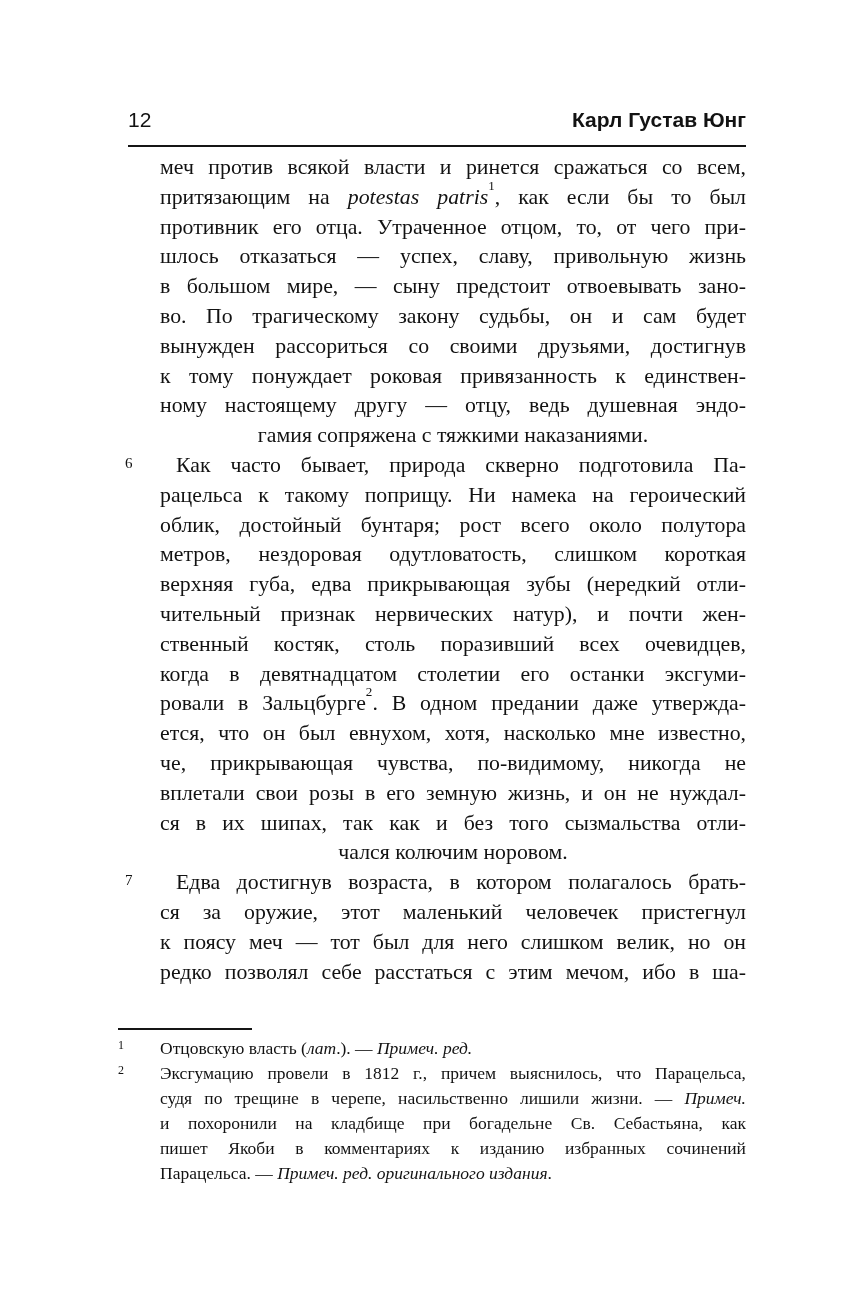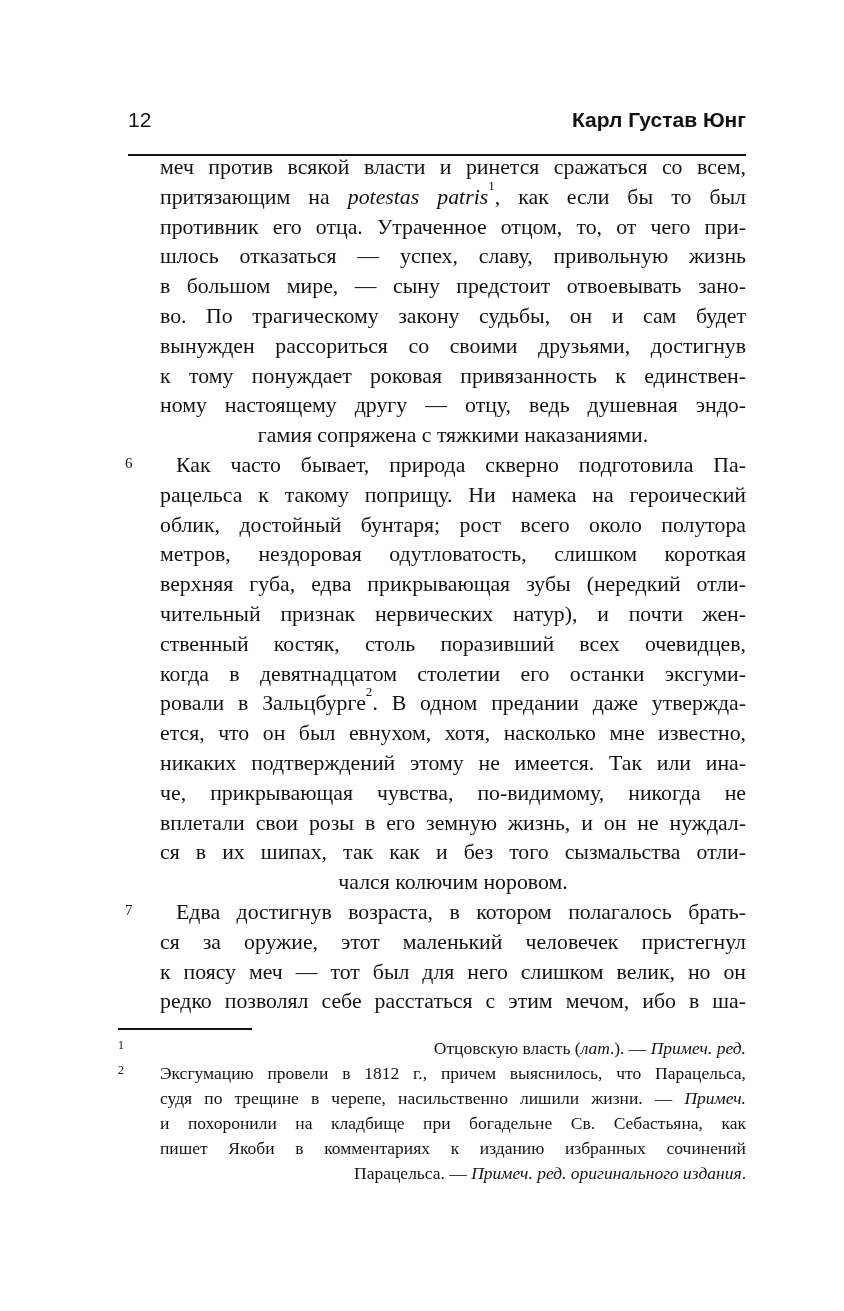--- a/index.html
+++ b/index.html
@@ -14,21 +14,21 @@
   }
   .header {
     position: absolute;
     left: 128px;
     top: 109px;
     width: 618px;
     display: flex;
     justify-content: space-between;
     align-items: baseline;
     border-bottom: 2px solid #151515;
-    padding-bottom: 23px;
+    padding-bottom: 14px;
     font-family: "Liberation Sans", "DejaVu Sans", sans-serif;
     font-size: 21px;
     line-height: 22px;
   }
   .header .page-num { font-weight: normal; }
   .header .title { font-weight: bold; margin-left: 29px; }
   .body-text {
     position: absolute;
     left: 160px;
     top: 153px;
@@ -72,21 +72,21 @@
     line-height: 25px;
   }
   .fn-item { position: relative; }
   .fn-marker {
     position: absolute;
     left: -42px;
     top: 3px;
     font-size: 12px;
     line-height: 1;
   }
-  .fn-line { text-align: right; }
+  .fn-line { text-align: left; }
   .fn-line.just { text-align: justify; text-align-last: justify; }
 </style>
 </head>
 <body>
 
 <div class="page">
 
   <div class="header">
     <span class="page-num">12</span>
     <span class="title">Карл Густав Юнг</span>
@@ -110,21 +110,20 @@
         <div class="line just indent"><span>Как часто бывает, природа скверно подготовила Па-</span></div>
         <div class="line just"><span>рацельса к такому поприщу. Ни намека на героический</span></div>
         <div class="line just"><span>облик, достойный бунтаря; рост всего около полутора</span></div>
         <div class="line just"><span>метров, нездоровая одутловатость, слишком короткая</span></div>
         <div class="line just"><span>верхняя губа, едва прикрывающая зубы (нередкий отли-</span></div>
         <div class="line just"><span>чительный признак нервических натур), и почти жен-</span></div>
         <div class="line just"><span>ственный костяк, столь поразивший всех очевидцев,</span></div>
         <div class="line just"><span>когда в девятнадцатом столетии его останки эксгуми-</span></div>
         <div class="line just"><span>ровали в Зальцбурге</span><sup>2</sup><span>. В одном предании даже утвержда-</span></div>
         <div class="line just"><span>ется, что он был евнухом, хотя, насколько мне известно,</span></div>
-        <div class="line just"><span>никаких подтверждений этому не имеется. Так или ина-</span></div>
         <div class="line just"><span>че, прикрывающая чувства, по-видимому, никогда не</span></div>
         <div class="line just"><span>вплетали свои розы в его земную жизнь, и он не нуждал-</span></div>
         <div class="line just"><span>ся в их шипах, так как и без того сызмальства отли-</span></div>
         <div class="line"><span>чался колючим норовом.</span></div>
       </div>
       <div class="paragraph">
         <span class="margin-num">7</span>
         <div class="line just indent"><span>Едва достигнув возраста, в котором полагалось брать-</span></div>
         <div class="line just"><span>ся за оружие, этот маленький человечек пристегнул</span></div>
         <div class="line just"><span>к поясу меч — тот был для него слишком велик, но он</span></div>

